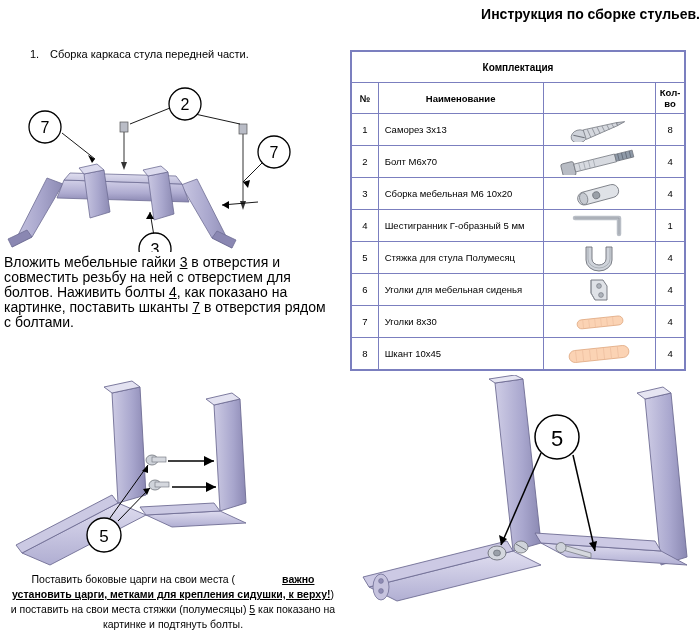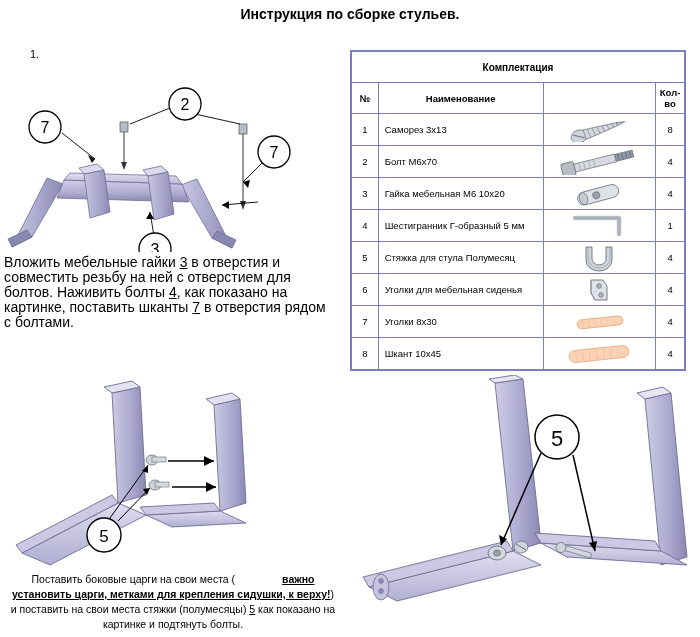--- a/index.html
+++ b/index.html
@@ -18,21 +18,21 @@
   .page {
     position: relative;
     width: 700px;
     height: 637px;
   }
   .title {
     position: absolute;
     top: 6px;
     left: 0;
     width: 700px;
-    text-align: center;
+    text-align: right;
     font-size: 14px;
     font-weight: bold;
   }
   
   .step1-num {
     position: absolute;
     left: 30px;
     top: 48px;
     font-size: 11px;
   }
@@ -130,20 +130,21 @@
   svg { display: block; }
 </style>
 </head>
 <body>
 
 <div class="page">
 
   <div class="title">Инструкция по сборке стульев.</div>
 
   <div class="step1-num">1.</div>
+  <div class="step1-label">Сборка каркаса стула передней части.</div>
 
   <div class="illus-top-left">
     <svg width="330" height="190" viewBox="0 0 330 190">
       <defs>
         <linearGradient id="lgLeg" x1="0" y1="0" x2="1" y2="0">
           <stop offset="0%" stop-color="#c9c7e2"></stop>
           <stop offset="55%" stop-color="#a9a7cd"></stop>
           <stop offset="100%" stop-color="#8c8ab3"></stop>
         </linearGradient>
         <linearGradient id="lgRail" x1="0" y1="0" x2="0" y2="1">
@@ -314,21 +315,21 @@
                 </g>
               </g>
             </svg>
           </div>
         </td>
         <td class="c-qty">4</td>
       </tr>
 
       <tr>
         <td class="c-num">3</td>
-        <td class="c-name">Гайка мебельная М6 10х20</td>
+        <td class="c-name">Сборка мебельная М6 10х20</td>
         <td class="c-pic">
           <div class="cellpic">
             <svg width="72" height="26" viewBox="0 0 72 26">
               <g transform="rotate(-15 36 13)">
                 <rect x="14" y="7" width="42" height="13" rx="6.5" fill="#dfe2e7" stroke="#70747c" stroke-width="0.8"></rect>
                 <ellipse cx="20" cy="13.5" rx="4" ry="6" fill="#c6cad1" stroke="#70747c" stroke-width="0.7"></ellipse>
                 <ellipse cx="33" cy="13.5" rx="3.5" ry="3.5" fill="#9aa0a8" stroke="#5f656d" stroke-width="0.7"></ellipse>
               </g>
             </svg>
           </div>

